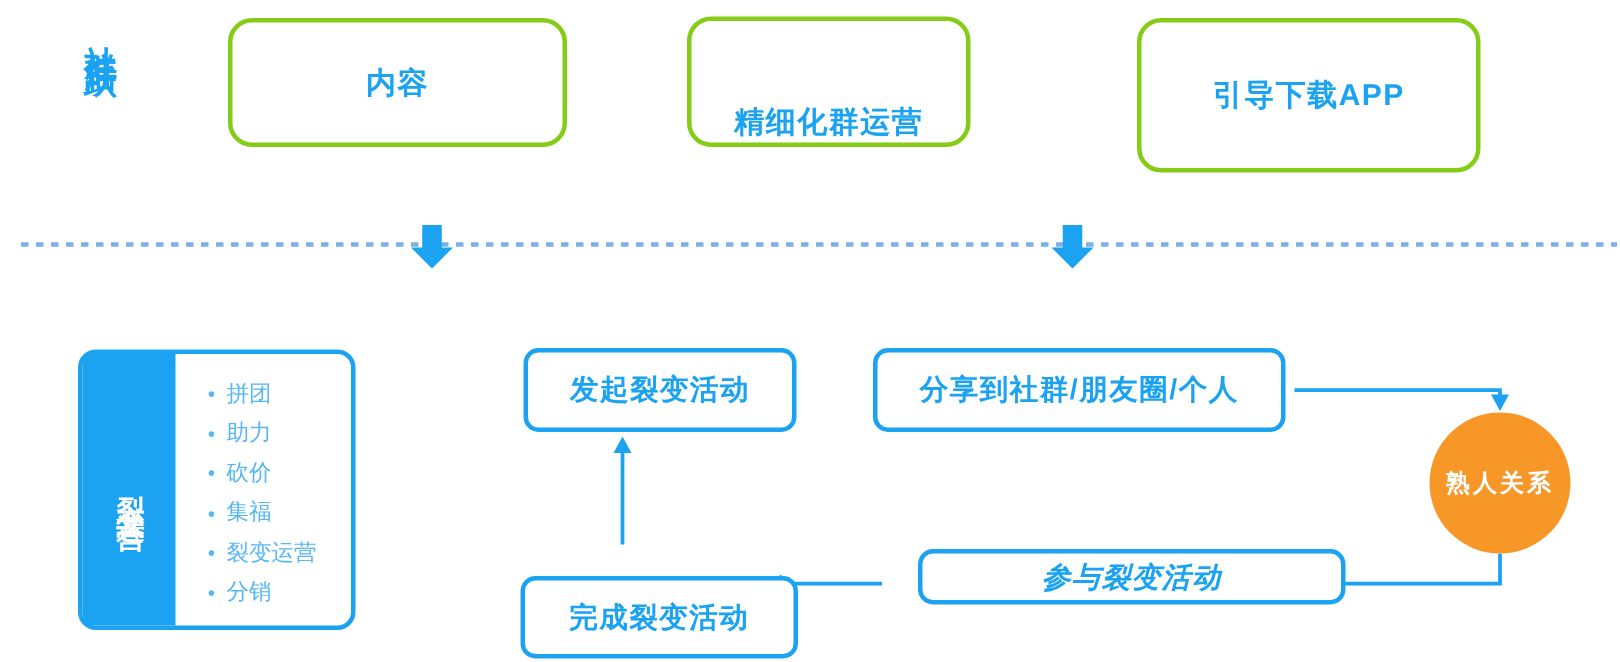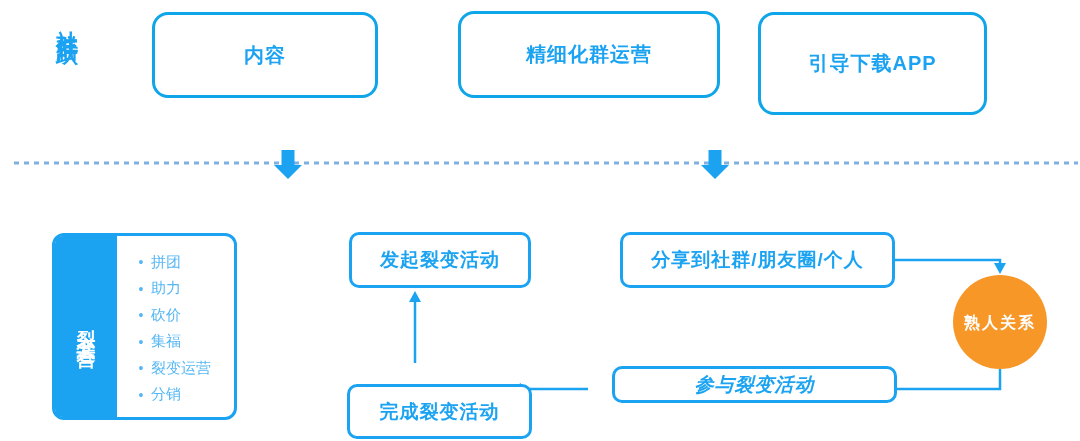--- a/index.html
+++ b/index.html
@@ -29,34 +29,34 @@
   }
   #top-side-label {
     left: 52px; top: 13px;
     height: 116px;
     font-size: 22px;
     color: #1ba3f2;
   }
 
   
   .top-box {
-    border: 3px solid #0ea5e9;
+    border: 3px solid #84cc16;
     border-radius: 16px;
     background: #ffffff;
     display: flex;
     align-items: center;
     justify-content: center;
     color: #1ba3f2;
     font-size: 20px;
     font-weight: bold;
     z-index: 2;
     letter-spacing: 1px;
   }
   #top-box-0 { left: 152px; top: 12px;  width: 226px; height: 86px; }
-  #top-box-1 { left: 458px; top: 11px;  width: 262px; height: 87px; }
+  #top-box-1 { left: 458px; top: 11px;  width: 189px; height: 87px; align-items: flex-end; }
   #top-box-2 { left: 758px; top: 12px;  width: 229px; height: 103px; }
 
   
   #fission-panel {
     left: 52px; top: 233px;
     width: 185px; height: 187px;
     border: 3px solid #1ba3f2;
     border-radius: 12px;
     background: #ffffff;
     z-index: 2;
@@ -107,21 +107,21 @@
     align-items: center;
     justify-content: center;
     color: #1ba3f2;
     font-size: 19px;
     font-weight: bold;
     z-index: 2;
     letter-spacing: 1px;
     margin-left: 24px;
   }
   #flow-initiate    { left: 325px; top: 232px; width: 182px; height: 56px; }
-  #flow-share      { left: 596px; top: 232px; width: 275px; height: 56px; }
+  #flow-share      { left: 558px; top: 232px; width: 275px; height: 56px; }
   #flow-complete   { left: 323px; top: 384px; width: 185px; height: 55px; }
   #flow-participate{ left: 588px; top: 366px; width: 285px; height: 37px; font-style: italic; }
 
   
   #relation-circle {
     left: 953px; top: 275px;
     width: 94px; height: 94px;
     border-radius: 50%;
     background: #f79728;
     display: flex;

